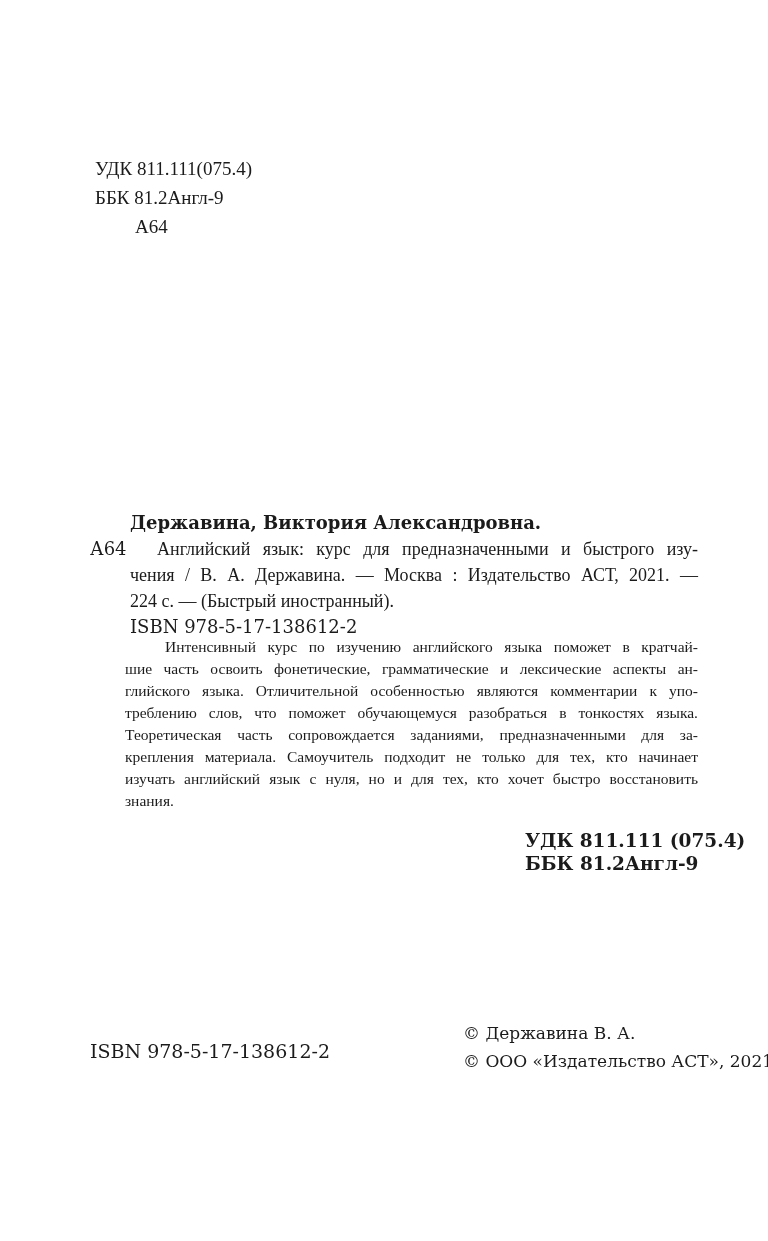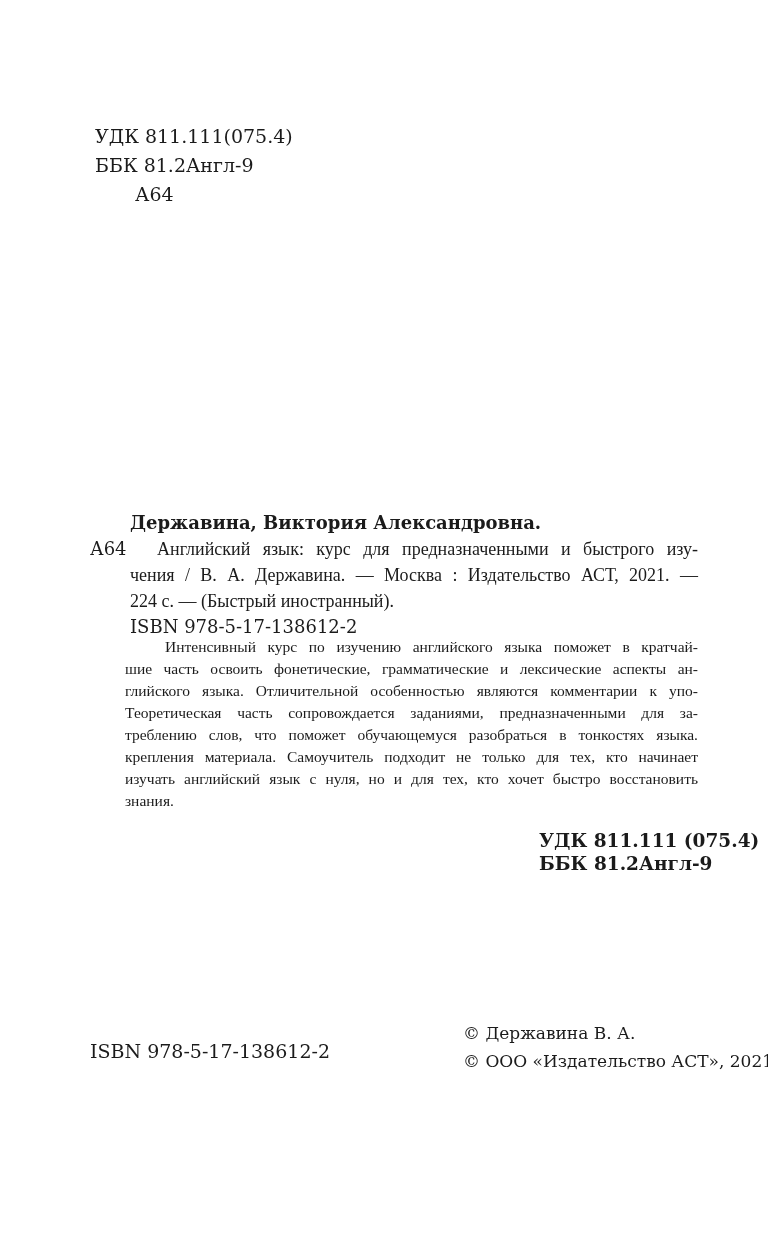--- a/index.html
+++ b/index.html
@@ -14,24 +14,25 @@
     margin: 0 auto;
     background: #ffffff;
     color: #1b1b1b;
     font-family: "DejaVu Serif", serif;
     overflow: hidden;
   }
   
   .top-block {
     position: absolute;
     left: 95px;
-    top: 122px;
+    top: 154px;
     font-size: 19px;
     line-height: 29px;
     white-space: nowrap;
+    font-family: Liberation Serif, serif;
   }
   .top-block .indented {
     margin-left: 40px;
   }
   
   .bib {
     position: absolute;
     left: 130px;
     top: 482px;
     width: 568px;
@@ -79,21 +80,21 @@
     font-family: "Liberation Serif", serif;
     font-size: 15.5px;
     line-height: 22px;
   }
   .annotation .first-line {
     text-indent: 40px;
   }
   
   .cls-footer {
     position: absolute;
-    left: 539px;
+    left: 525px;
     top: 829px;
     font-weight: bold;
     font-size: 18.5px;
     line-height: 23px;
     white-space: nowrap;
   }
   
   .footer-isbn {
     position: absolute;
     left: 90px;
@@ -129,22 +130,22 @@
       <div class="line-just">чения / В. А. Державина. — Москва : Издательство АСТ, 2021. —</div>
       <div>224 с. — (Быстрый иностранный).</div>
     </div>
     <div class="bib-isbn">ISBN 978-5-17-138612-2</div>
   </div>
 
   <div class="annotation">
     <div class="line-just first-line">Интенсивный курс по изучению английского языка поможет в кратчай-</div>
     <div class="line-just">шие часть освоить фонетические, грамматические и лексические аспекты ан-</div>
     <div class="line-just">глийского языка. Отличительной особенностью являются комментарии к упо-</div>
+    <div class="line-just">треблению слов, что поможет обучающемуся разобраться в тонкостях языка.</div>
     <div class="line-just">Теоретическая часть сопровождается заданиями, предназначенными для за-</div>
-    <div class="line-just">треблению слов, что поможет обучающемуся разобраться в тонкостях языка.</div>
     <div class="line-just">крепления материала. Самоучитель подходит не только для тех, кто начинает</div>
     <div class="line-just">изучать английский язык с нуля, но и для тех, кто хочет быстро восстановить</div>
     <div>знания.</div>
   </div>
 
   <div class="cls-footer">
     <div>УДК 811.111 (075.4)</div>
     <div>ББК 81.2Англ-9</div>
   </div>
 

